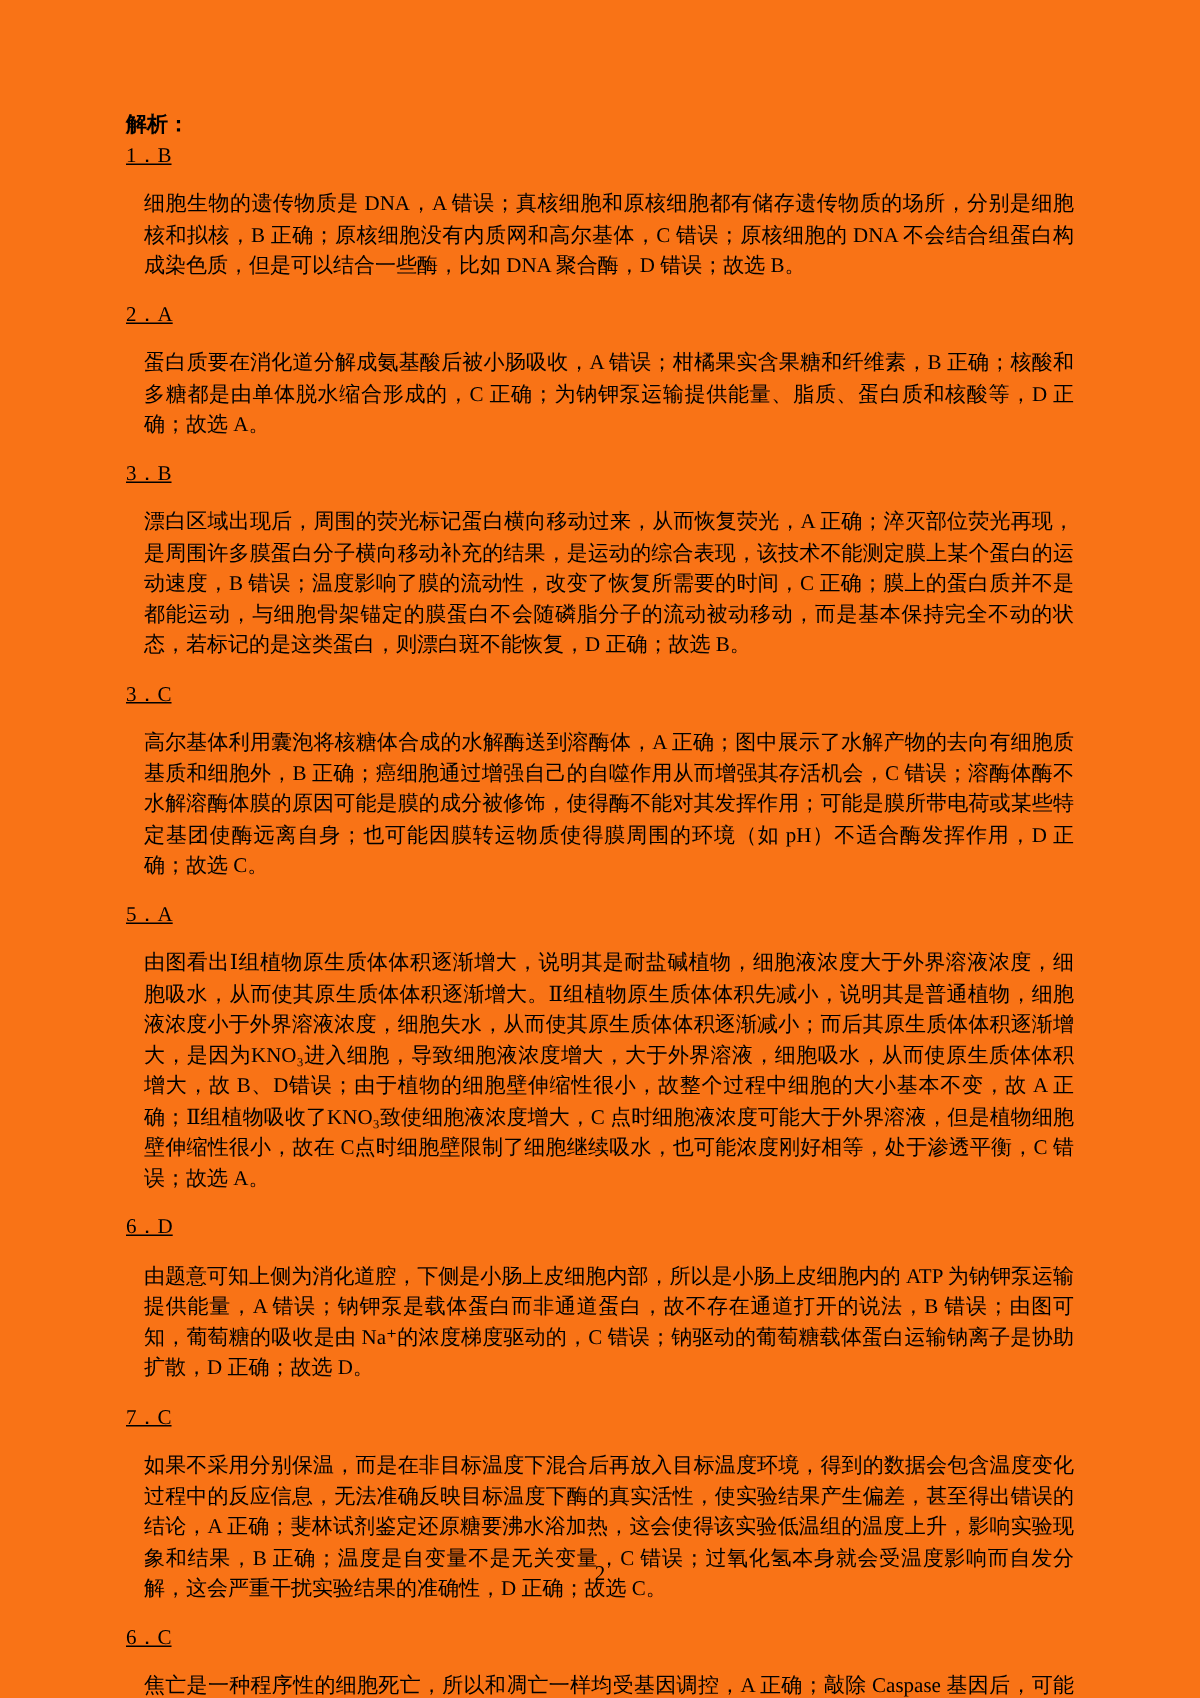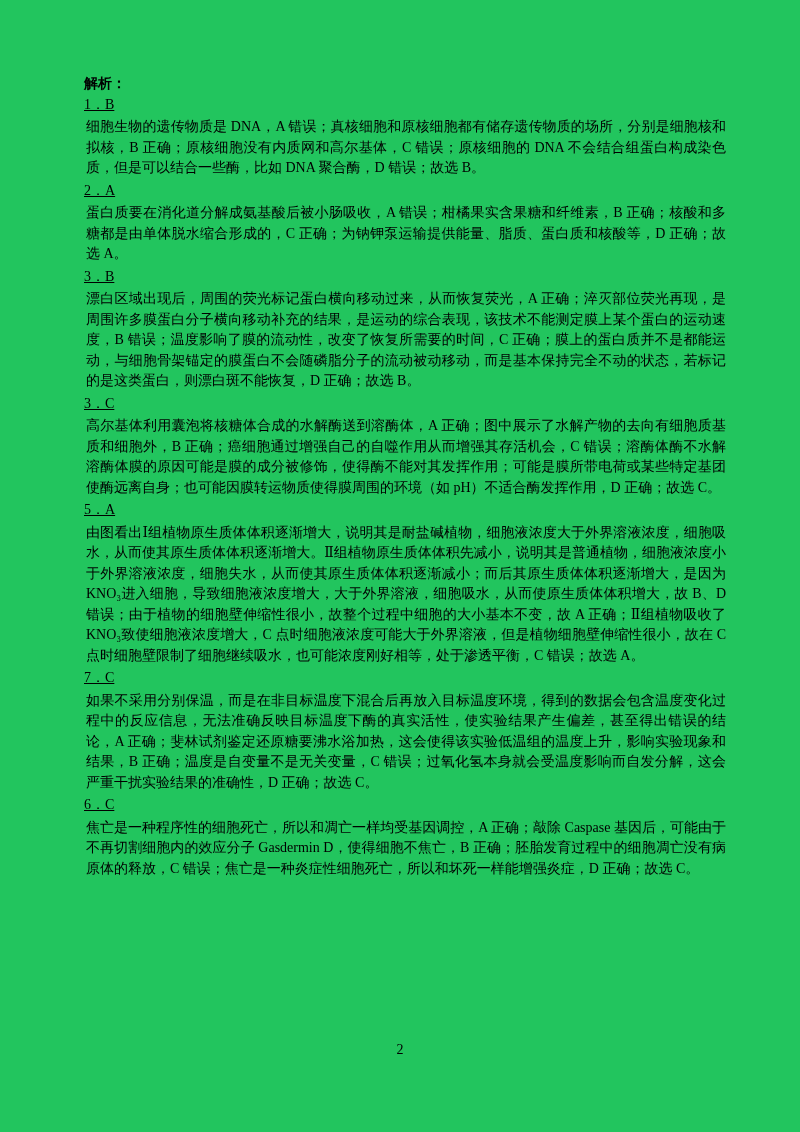--- a/index.html
+++ b/index.html
@@ -5,38 +5,38 @@
   html, body {
     margin: 0;
     padding: 0;
     background: #ffffff;
   }
   .page {
     position: relative;
     width: 800px;
     height: 1132px;
     box-sizing: border-box;
-    background: #22c55e;
+    background: #f97316;
     padding: 74px 72px 0 84px;
     font-family: "Liberation Serif", "DejaVu Serif", serif;
     font-size: 14px;
     line-height: 20.5px;
     color: #000000;
     overflow: hidden;
   }
   .doc-title {
     margin: 0;
     font-weight: bold;
   }
   .qa-heading {
     margin: 0;
     text-decoration: underline;
   }
   .qa-body {
-    margin: 2px;
+    margin: 12px;
     text-align: justify;
     text-justify: inter-character;
   }
   .page-number {
     position: absolute;
     top: 1040px;
     left: 0;
     right: 0;
     text-align: center;
     font-size: 14px;
@@ -67,20 +67,24 @@
   <section>
     <p class="qa-heading">3．C</p>
     <p class="qa-body">高尔基体利用囊泡将核糖体合成的水解酶送到溶酶体，A 正确；图中展示了水解产物的去向有细胞质基质和细胞外，B 正确；癌细胞通过增强自己的自噬作用从而增强其存活机会，C 错误；溶酶体酶不水解溶酶体膜的原因可能是膜的成分被修饰，使得酶不能对其发挥作用；可能是膜所带电荷或某些特定基团使酶远离自身；也可能因膜转运物质使得膜周围的环境（如 pH）不适合酶发挥作用，D 正确；故选 C。</p>
   </section>
 
   <section>
     <p class="qa-heading">5．A</p>
     <p class="qa-body">由图看出Ⅰ组植物原生质体体积逐渐增大，说明其是耐盐碱植物，细胞液浓度大于外界溶液浓度，细胞吸水，从而使其原生质体体积逐渐增大。Ⅱ组植物原生质体体积先减小，说明其是普通植物，细胞液浓度小于外界溶液浓度，细胞失水，从而使其原生质体体积逐渐减小；而后其原生质体体积逐渐增大，是因为KNO₃进入细胞，导致细胞液浓度增大，大于外界溶液，细胞吸水，从而使原生质体体积增大，故 B、D错误；由于植物的细胞壁伸缩性很小，故整个过程中细胞的大小基本不变，故 A 正确；Ⅱ组植物吸收了KNO₃致使细胞液浓度增大，C 点时细胞液浓度可能大于外界溶液，但是植物细胞壁伸缩性很小，故在 C点时细胞壁限制了细胞继续吸水，也可能浓度刚好相等，处于渗透平衡，C 错误；故选 A。</p>
   </section>
 
+  <section>
+    <p class="qa-heading">6．D</p>
+    <p class="qa-body">由题意可知上侧为消化道腔，下侧是小肠上皮细胞内部，所以是小肠上皮细胞内的 ATP 为钠钾泵运输提供能量，A 错误；钠钾泵是载体蛋白而非通道蛋白，故不存在通道打开的说法，B 错误；由图可知，葡萄糖的吸收是由 Na⁺的浓度梯度驱动的，C 错误；钠驱动的葡萄糖载体蛋白运输钠离子是协助扩散，D 正确；故选 D。</p>
+  </section>
 
   <section>
     <p class="qa-heading">7．C</p>
     <p class="qa-body">如果不采用分别保温，而是在非目标温度下混合后再放入目标温度环境，得到的数据会包含温度变化过程中的反应信息，无法准确反映目标温度下酶的真实活性，使实验结果产生偏差，甚至得出错误的结论，A 正确；斐林试剂鉴定还原糖要沸水浴加热，这会使得该实验低温组的温度上升，影响实验现象和结果，B 正确；温度是自变量不是无关变量，C 错误；过氧化氢本身就会受温度影响而自发分解，这会严重干扰实验结果的准确性，D 正确；故选 C。</p>
   </section>
 
 
   <section>
     <p class="qa-heading">6．C</p>
     <p class="qa-body">焦亡是一种程序性的细胞死亡，所以和凋亡一样均受基因调控，A 正确；敲除 Caspase 基因后，可能由于不再切割细胞内的效应分子 Gasdermin D，使得细胞不焦亡，B 正确；胚胎发育过程中的细胞凋亡没有病原体的释放，C 错误；焦亡是一种炎症性细胞死亡，所以和坏死一样能增强炎症，D 正确；故选 C。</p>

